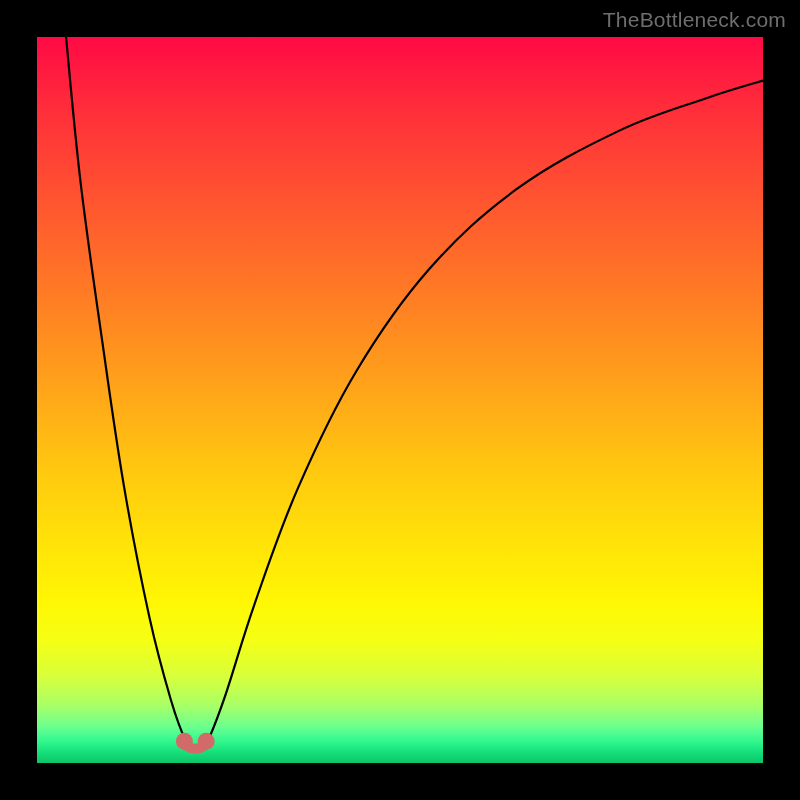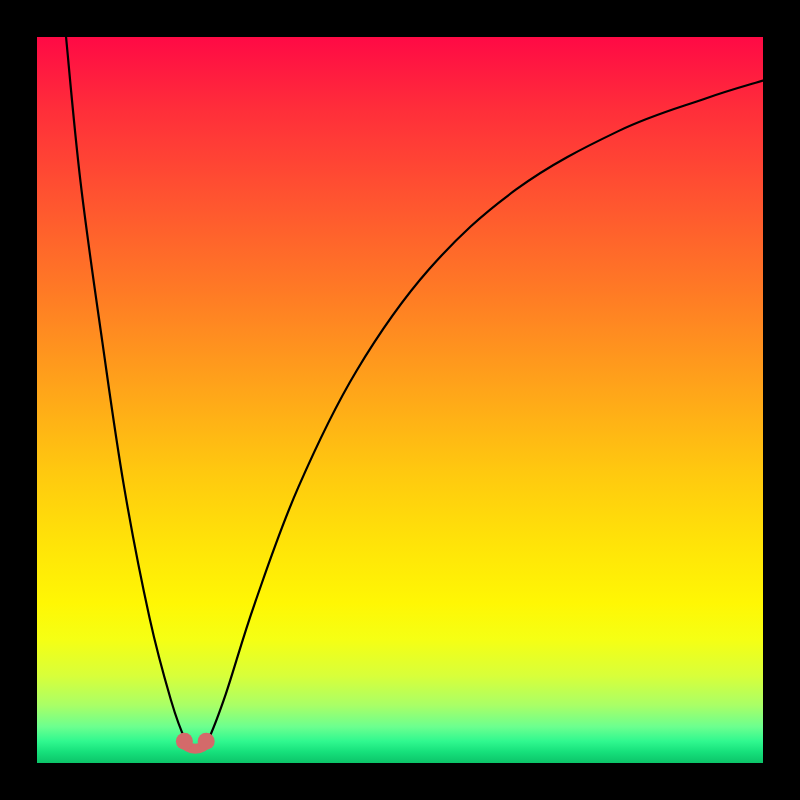--- a/index.html
+++ b/index.html
@@ -81,13 +81,14 @@
         <path id="curve-path" d="M 29.04 0.00 C 31.65 26.14, 37.03 90.31, 43.56 145.20 C 50.09 200.09, 57.50 250.03, 65.34 304.92 C 73.18 359.81, 78.63 400.46, 87.12 450.12 C 95.61 499.78, 104.04 542.25, 112.53 580.80 C 121.02 619.35, 127.78 642.07, 134.31 664.29 C 140.84 686.51, 144.91 695.73, 148.83 704.22 C 152.75 712.71, 153.48 710.17, 156.09 711.48 C 158.70 712.79, 160.74 712.79, 163.35 711.48 C 165.96 710.17, 166.04 714.02, 170.61 704.22 C 175.18 694.42, 180.27 681.86, 188.76 657.03 C 197.25 632.20, 204.73 603.52, 217.80 566.28 C 230.87 529.04, 243.06 491.94, 261.36 450.12 C 279.66 408.30, 295.92 373.16, 319.44 333.96 C 342.96 294.76, 363.29 264.99, 392.04 232.32 C 420.79 199.65, 445.18 177.29, 479.16 152.46 C 513.14 127.63, 546.82 110.72, 580.80 94.38 C 614.78 78.04, 641.78 70.86, 667.92 61.71 C 694.06 52.56, 715.55 46.83, 726.00 43.56" stroke="#000" stroke-width="2.2" fill="none" stroke-linecap="round" stroke-linejoin="round"></path>
       </g>
       <g id="markers">
           <path d="M 147.4 704.2 C 147.4 714.2, 169.2 714.2, 169.2 704.2" stroke="#d36a6a" stroke-width="10" fill="none" stroke-linecap="round"></path>
           <circle cx="147.4" cy="704.2" r="8.5" fill="#d36a6a"></circle>
           <circle cx="169.2" cy="704.2" r="8.5" fill="#d36a6a"></circle>
         </g>
     </svg>
   </div>
 
+  <div class="watermark">TheBottleneck.com</div>
 </div>
 
 </body></html>

